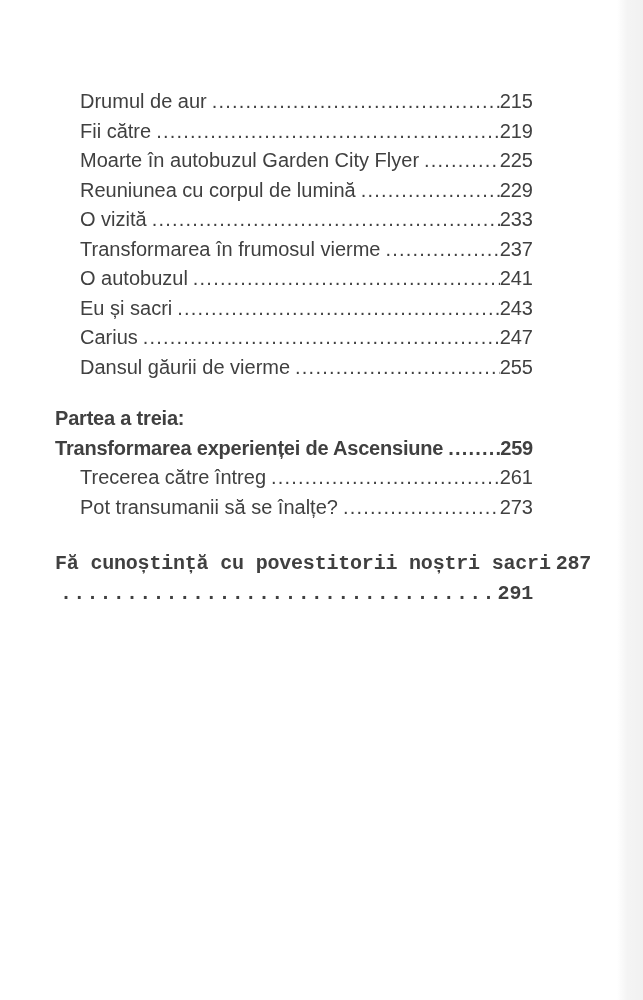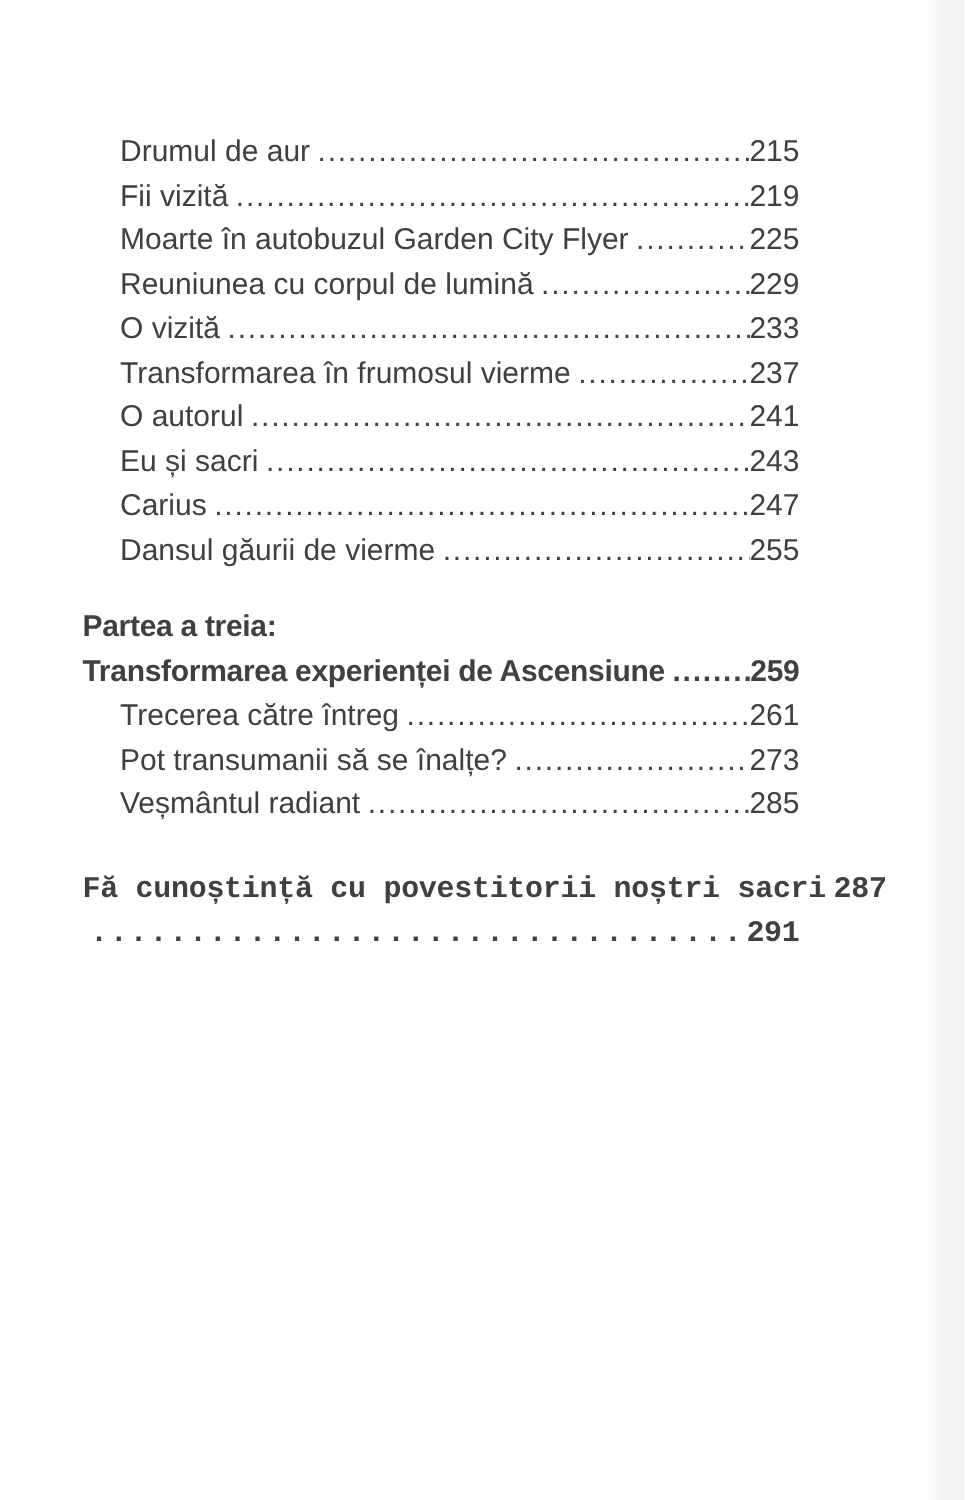--- a/index.html
+++ b/index.html
@@ -59,21 +59,21 @@
 
 <div class="page">
   <div class="toc" id="toc-root">
       <section>
         <div class="row indent">
           <span class="title">Drumul de aur</span>
           <span class="dots"></span>
           <span class="pg">215</span>
         </div>
         <div class="row indent">
-          <span class="title">Fii vizită</span>
+          <span class="title">Fii către</span>
           <span class="dots"></span>
           <span class="pg">219</span>
         </div>
         <div class="row indent">
           <span class="title">Moarte în autobuzul Garden City Flyer</span>
           <span class="dots"></span>
           <span class="pg">225</span>
         </div>
         <div class="row indent">
           <span class="title">Reuniunea cu corpul de lumină</span>
@@ -84,21 +84,21 @@
           <span class="title">O vizită</span>
           <span class="dots"></span>
           <span class="pg">233</span>
         </div>
         <div class="row indent">
           <span class="title">Transformarea în frumosul vierme</span>
           <span class="dots"></span>
           <span class="pg">237</span>
         </div>
         <div class="row indent">
-          <span class="title">O autorul</span>
+          <span class="title">O autobuzul</span>
           <span class="dots"></span>
           <span class="pg">241</span>
         </div>
         <div class="row indent">
           <span class="title">Eu și sacri</span>
           <span class="dots"></span>
           <span class="pg">243</span>
         </div>
         <div class="row indent">
           <span class="title">Carius</span>
@@ -123,25 +123,20 @@
         <div class="row indent">
           <span class="title">Trecerea către întreg</span>
           <span class="dots"></span>
           <span class="pg">261</span>
         </div>
         <div class="row indent">
           <span class="title">Pot transumanii să se înalțe?</span>
           <span class="dots"></span>
           <span class="pg">273</span>
         </div>
-        <div class="row indent">
-          <span class="title">Veșmântul radiant</span>
-          <span class="dots"></span>
-          <span class="pg">285</span>
-        </div>
       </section>
       <section class="sec-back">
         <div class="row bold">
           <span class="title">Fă cunoștință cu povestitorii noștri sacri</span>
           <span class="dots"></span>
           <span class="pg">287</span>
         </div>
         <div class="row bold">
           <span class="dots"></span>
           <span class="pg">291</span>

